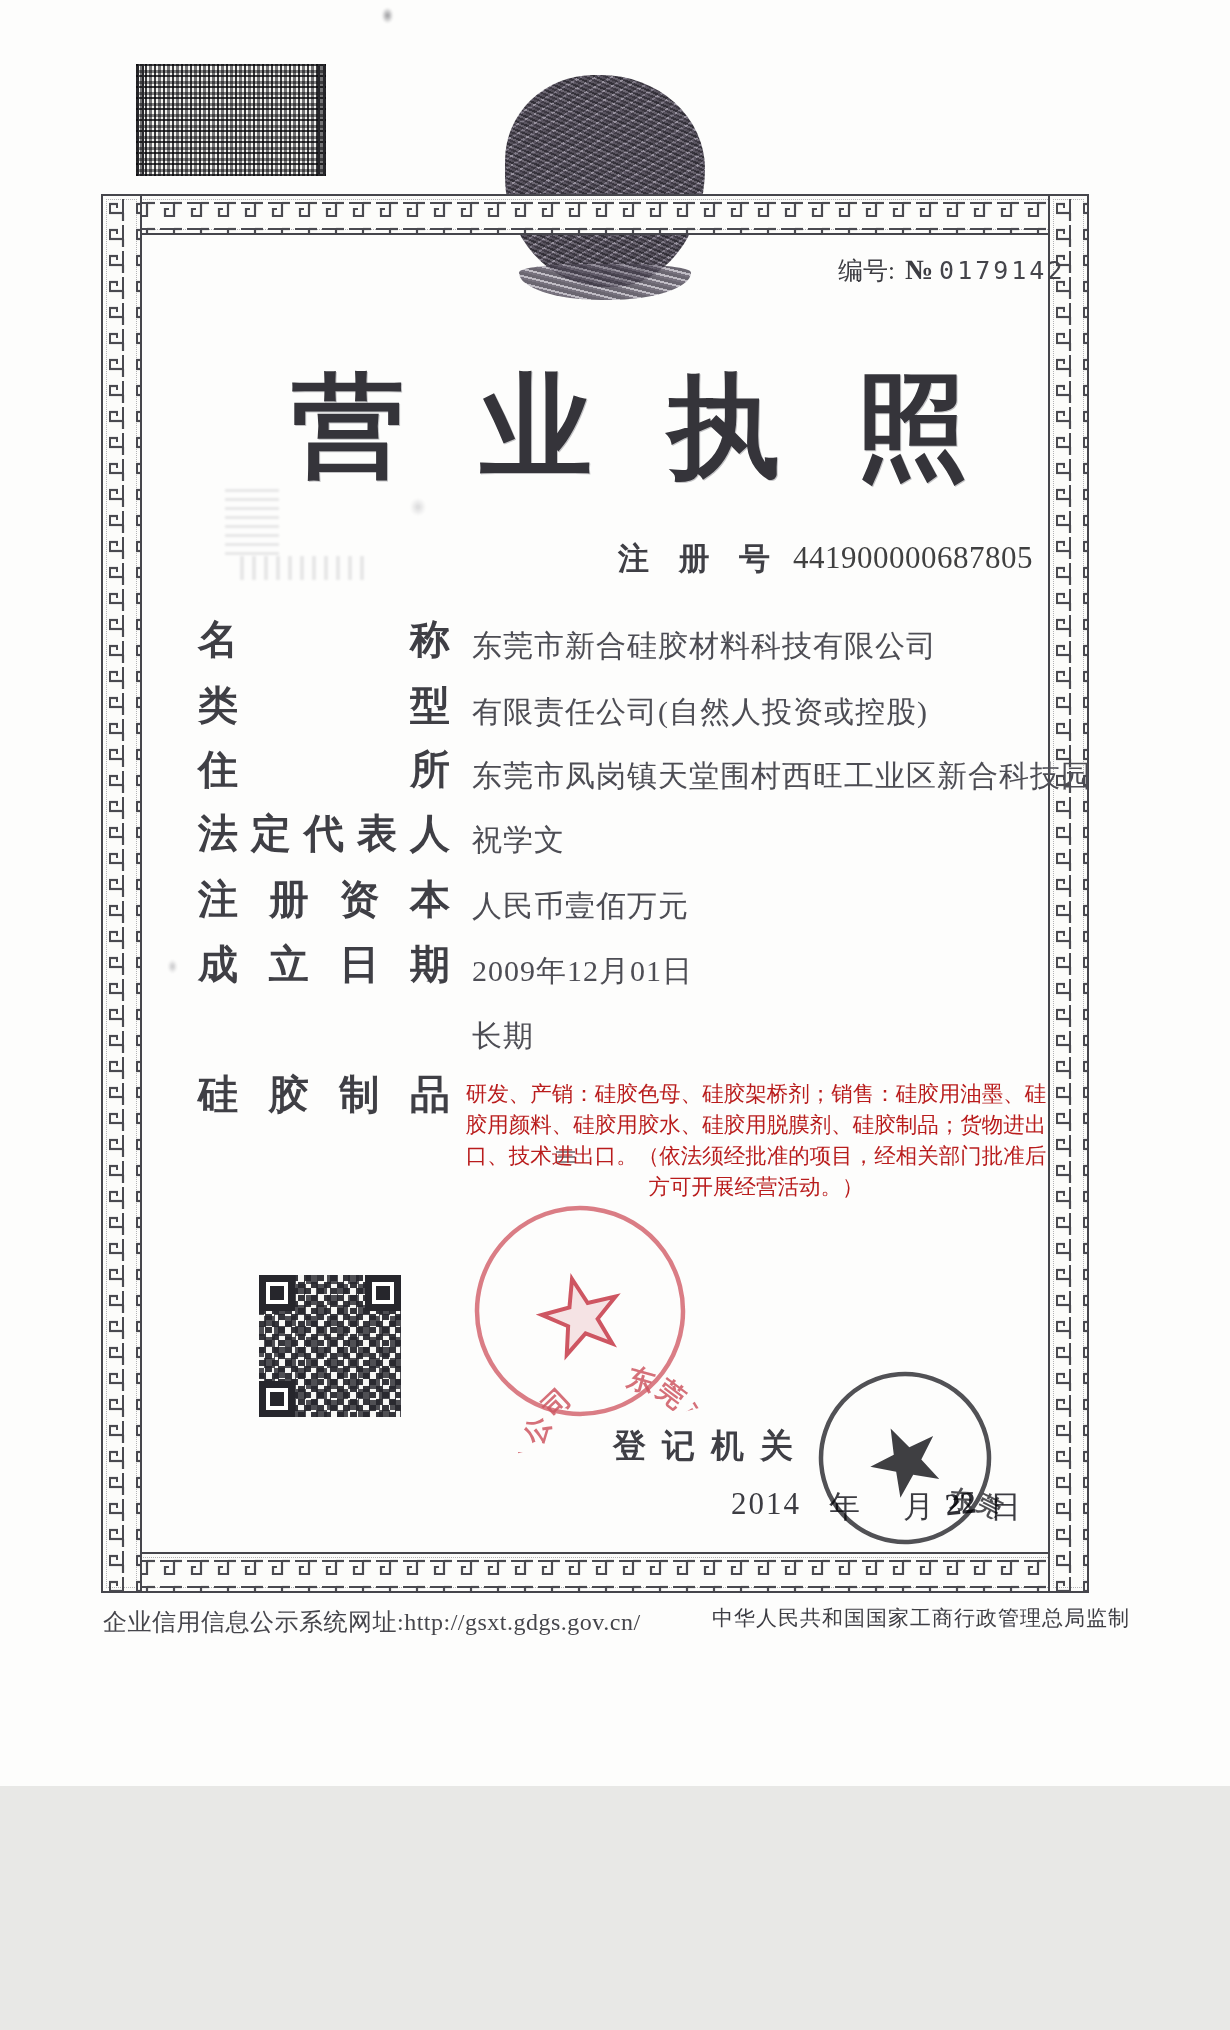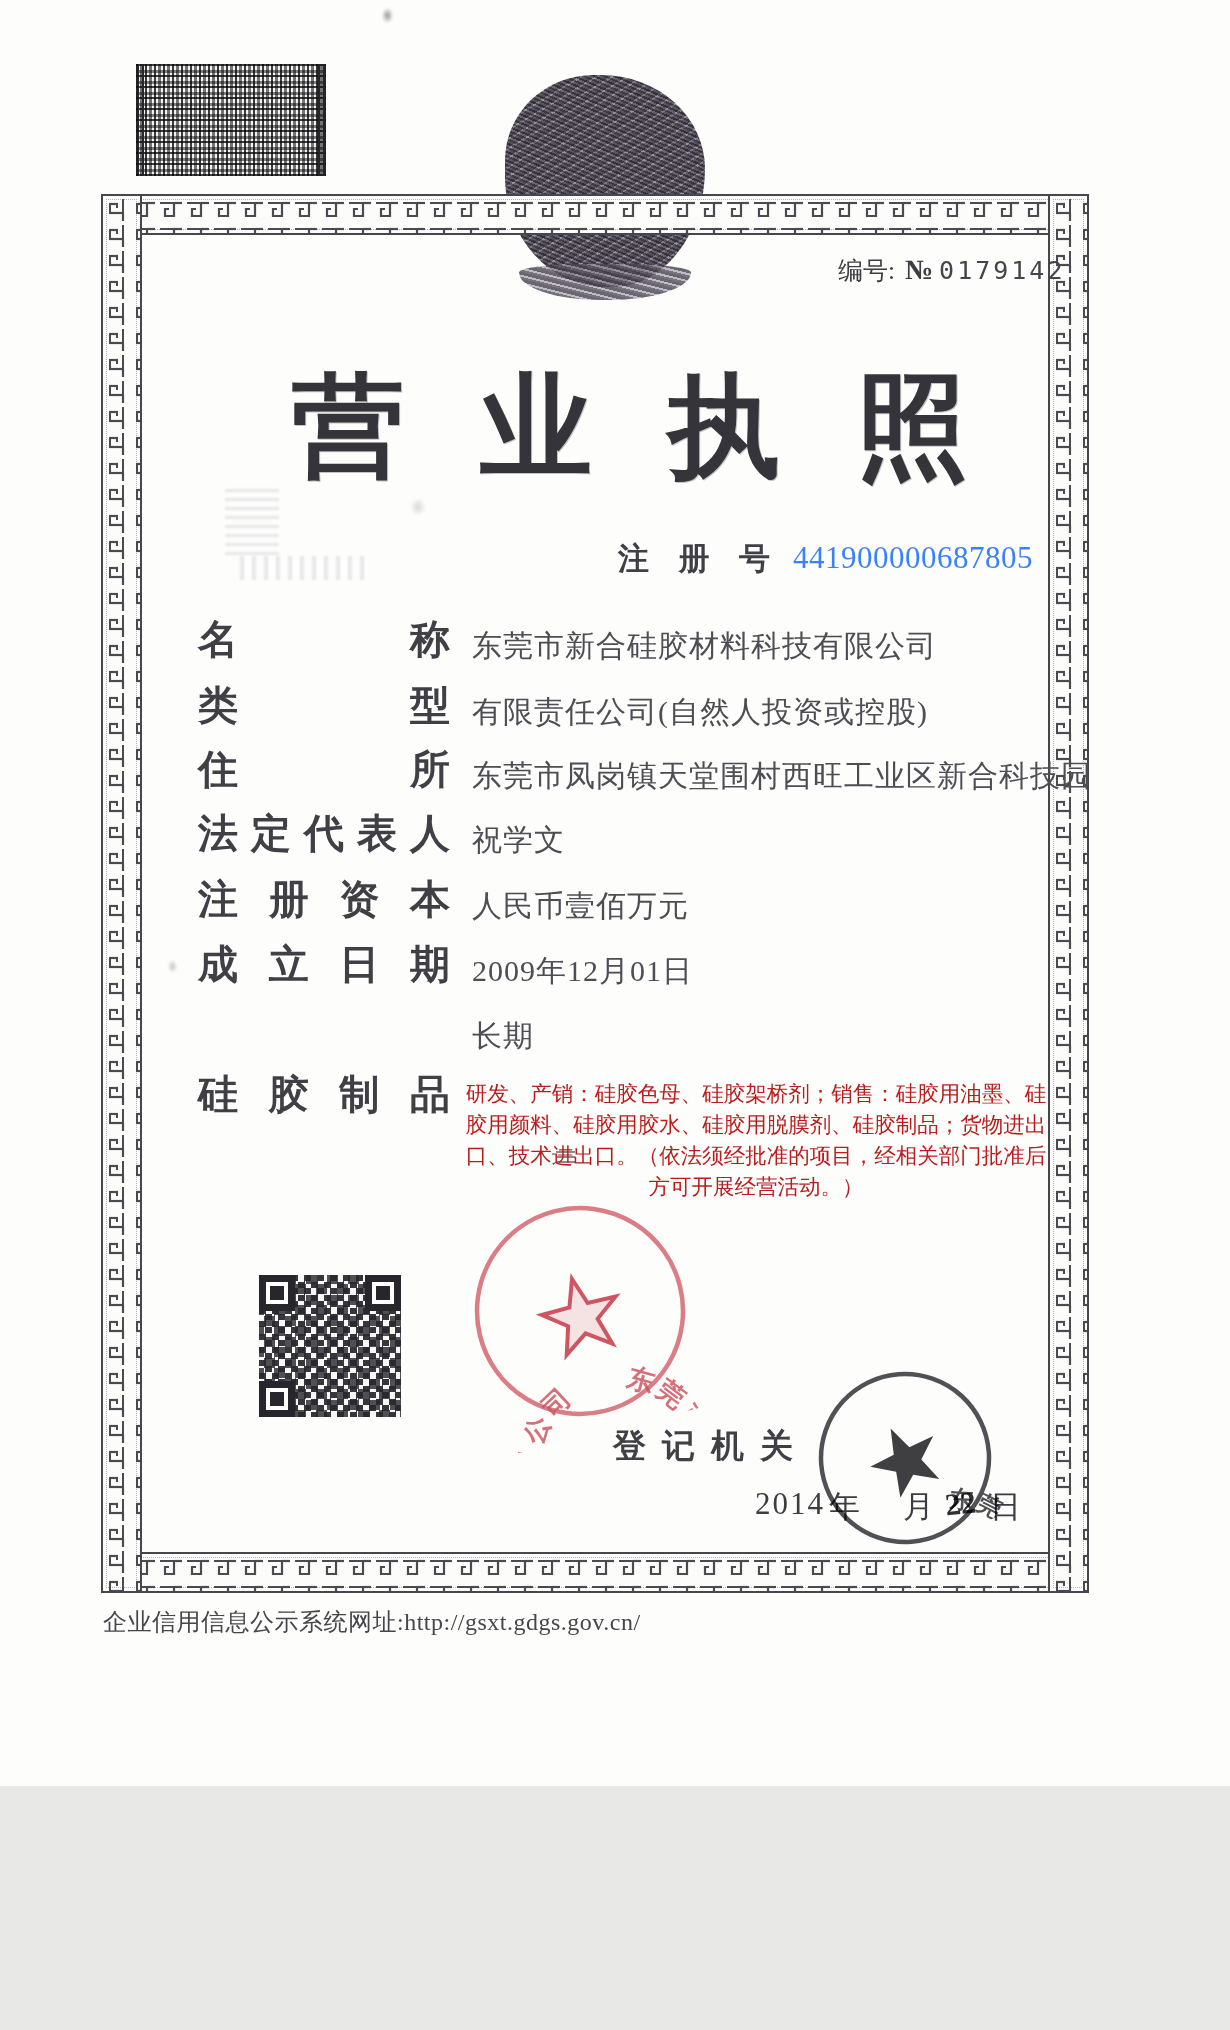--- a/index.html
+++ b/index.html
@@ -43,37 +43,37 @@
   
   .serial{position:absolute;left:838px;top:254px;font-size:25px;color:#3d3d42;white-space:nowrap;}
   .serial .no-mark{font-weight:bold;font-size:28px;margin:0 6px 0 10px;}
   .serial .no-digits{font-family:"DejaVu Sans Mono","Liberation Mono",monospace;font-size:25px;letter-spacing:3px;color:#44444a;}
   .title{position:absolute;left:292px;top:352px;font-size:112px;font-weight:800;letter-spacing:76px;
     color:#35343a;white-space:nowrap;font-family:"Liberation Sans","DejaVu Sans",sans-serif;
     text-shadow:1px 1px 0 rgba(90,88,98,.35);}
   .reg-line{position:absolute;left:0;top:538px;width:1230px;height:50px;}
   .reg-label{position:absolute;left:618px;width:152px;font-size:31px;font-weight:600;color:#3f3f45;
     text-align:justify;text-align-last:justify;}
-  .reg-value{position:absolute;left:793px;top:2px;font-size:31px;letter-spacing:.5px;color:#3b82f6;}
+  .reg-value{position:absolute;left:793px;top:2px;font-size:31px;letter-spacing:.5px;color:#404040;}
 
   
   .row{position:absolute;left:0;width:1230px;height:60px;}
   .r0{top:618px}.r1{top:684px}.r2{top:748px}.r3{top:812px}.r4{top:878px}.r5{top:943px}.r6{top:1008px}.r7{top:1073px}
   .f-label{position:absolute;left:198px;width:252px;font-size:40px;font-weight:600;color:#3f3f45;
     text-align:justify;text-align-last:justify;line-height:1.12;}
   .f-value{position:absolute;left:472px;top:8px;font-size:30px;color:#4d4d54;letter-spacing:1px;white-space:nowrap;}
   .r7 .f-value{left:462px;top:6px;width:588px;font-size:21.5px;line-height:31px;letter-spacing:0;
     white-space:normal;color:#b91c1c;font-weight:400;text-align:center;}
 
   
   .registrar{position:absolute;left:613px;top:1424px;width:180px;font-size:33px;font-weight:600;color:#3f3f45;
     text-align:justify;text-align-last:justify;}
   .date-line{position:absolute;left:0;top:1486px;width:1230px;height:44px;font-size:31px;color:#3c3c42;}
   .date-line span{position:absolute;}
-  .d-year{left:755px;letter-spacing:2px;}
+  .d-year{left:731px;letter-spacing:2px;}
   .d-yu{left:829px;}
   .d-mu{left:903px;}
   .d-day{left:945px;color:#2f2f35;font-weight:bold;transform:rotate(-6deg);}
   .d-du{left:990px;}
   .footer-left{position:absolute;left:103px;top:1606px;font-size:24px;color:#45454b;letter-spacing:.5px;}
   .footer-right{position:absolute;left:712px;top:1604px;font-size:21px;color:#3d3d43;letter-spacing:1px;}
 
   
   .qr{position:absolute;left:259px;top:1275px;width:142px;height:142px;background-color:#f7f7f5;
     background-image:
@@ -219,14 +219,15 @@
   <svg class="seal seal-black" width="186" height="186" viewBox="0 0 186 186">
     <circle cx="93" cy="93" r="84" fill="none" stroke="#2e2e33" stroke-width="4.5" opacity=".9"></circle>
     <path id="blackArc" d="M 93 155 A 62 62 0 1 1 92.95 155" fill="none"></path>
     <text font-size="23.5" font-weight="600" fill="#303036" opacity=".92" letter-spacing="2.5">
       <textPath href="#blackArc" startOffset="18">东莞市工商行政管理局</textPath>
     </text>
     <polygon points="0,-40 9.4,-12.9 38,-12.4 15.2,4.9 23.5,32.4 0,16 -23.5,32.4 -15.2,4.9 -38,-12.4 -9.4,-12.9" transform="translate(93 97) scale(0.92)" fill="#2e2e33"></polygon>
   </svg>
 
   <div class="footer-left">企业信用信息公示系统网址:http://gsxt.gdgs.gov.cn/</div>
+  <div class="footer-right">中华人民共和国国家工商行政管理总局监制</div>
 
 </div>
 
 </body></html>

